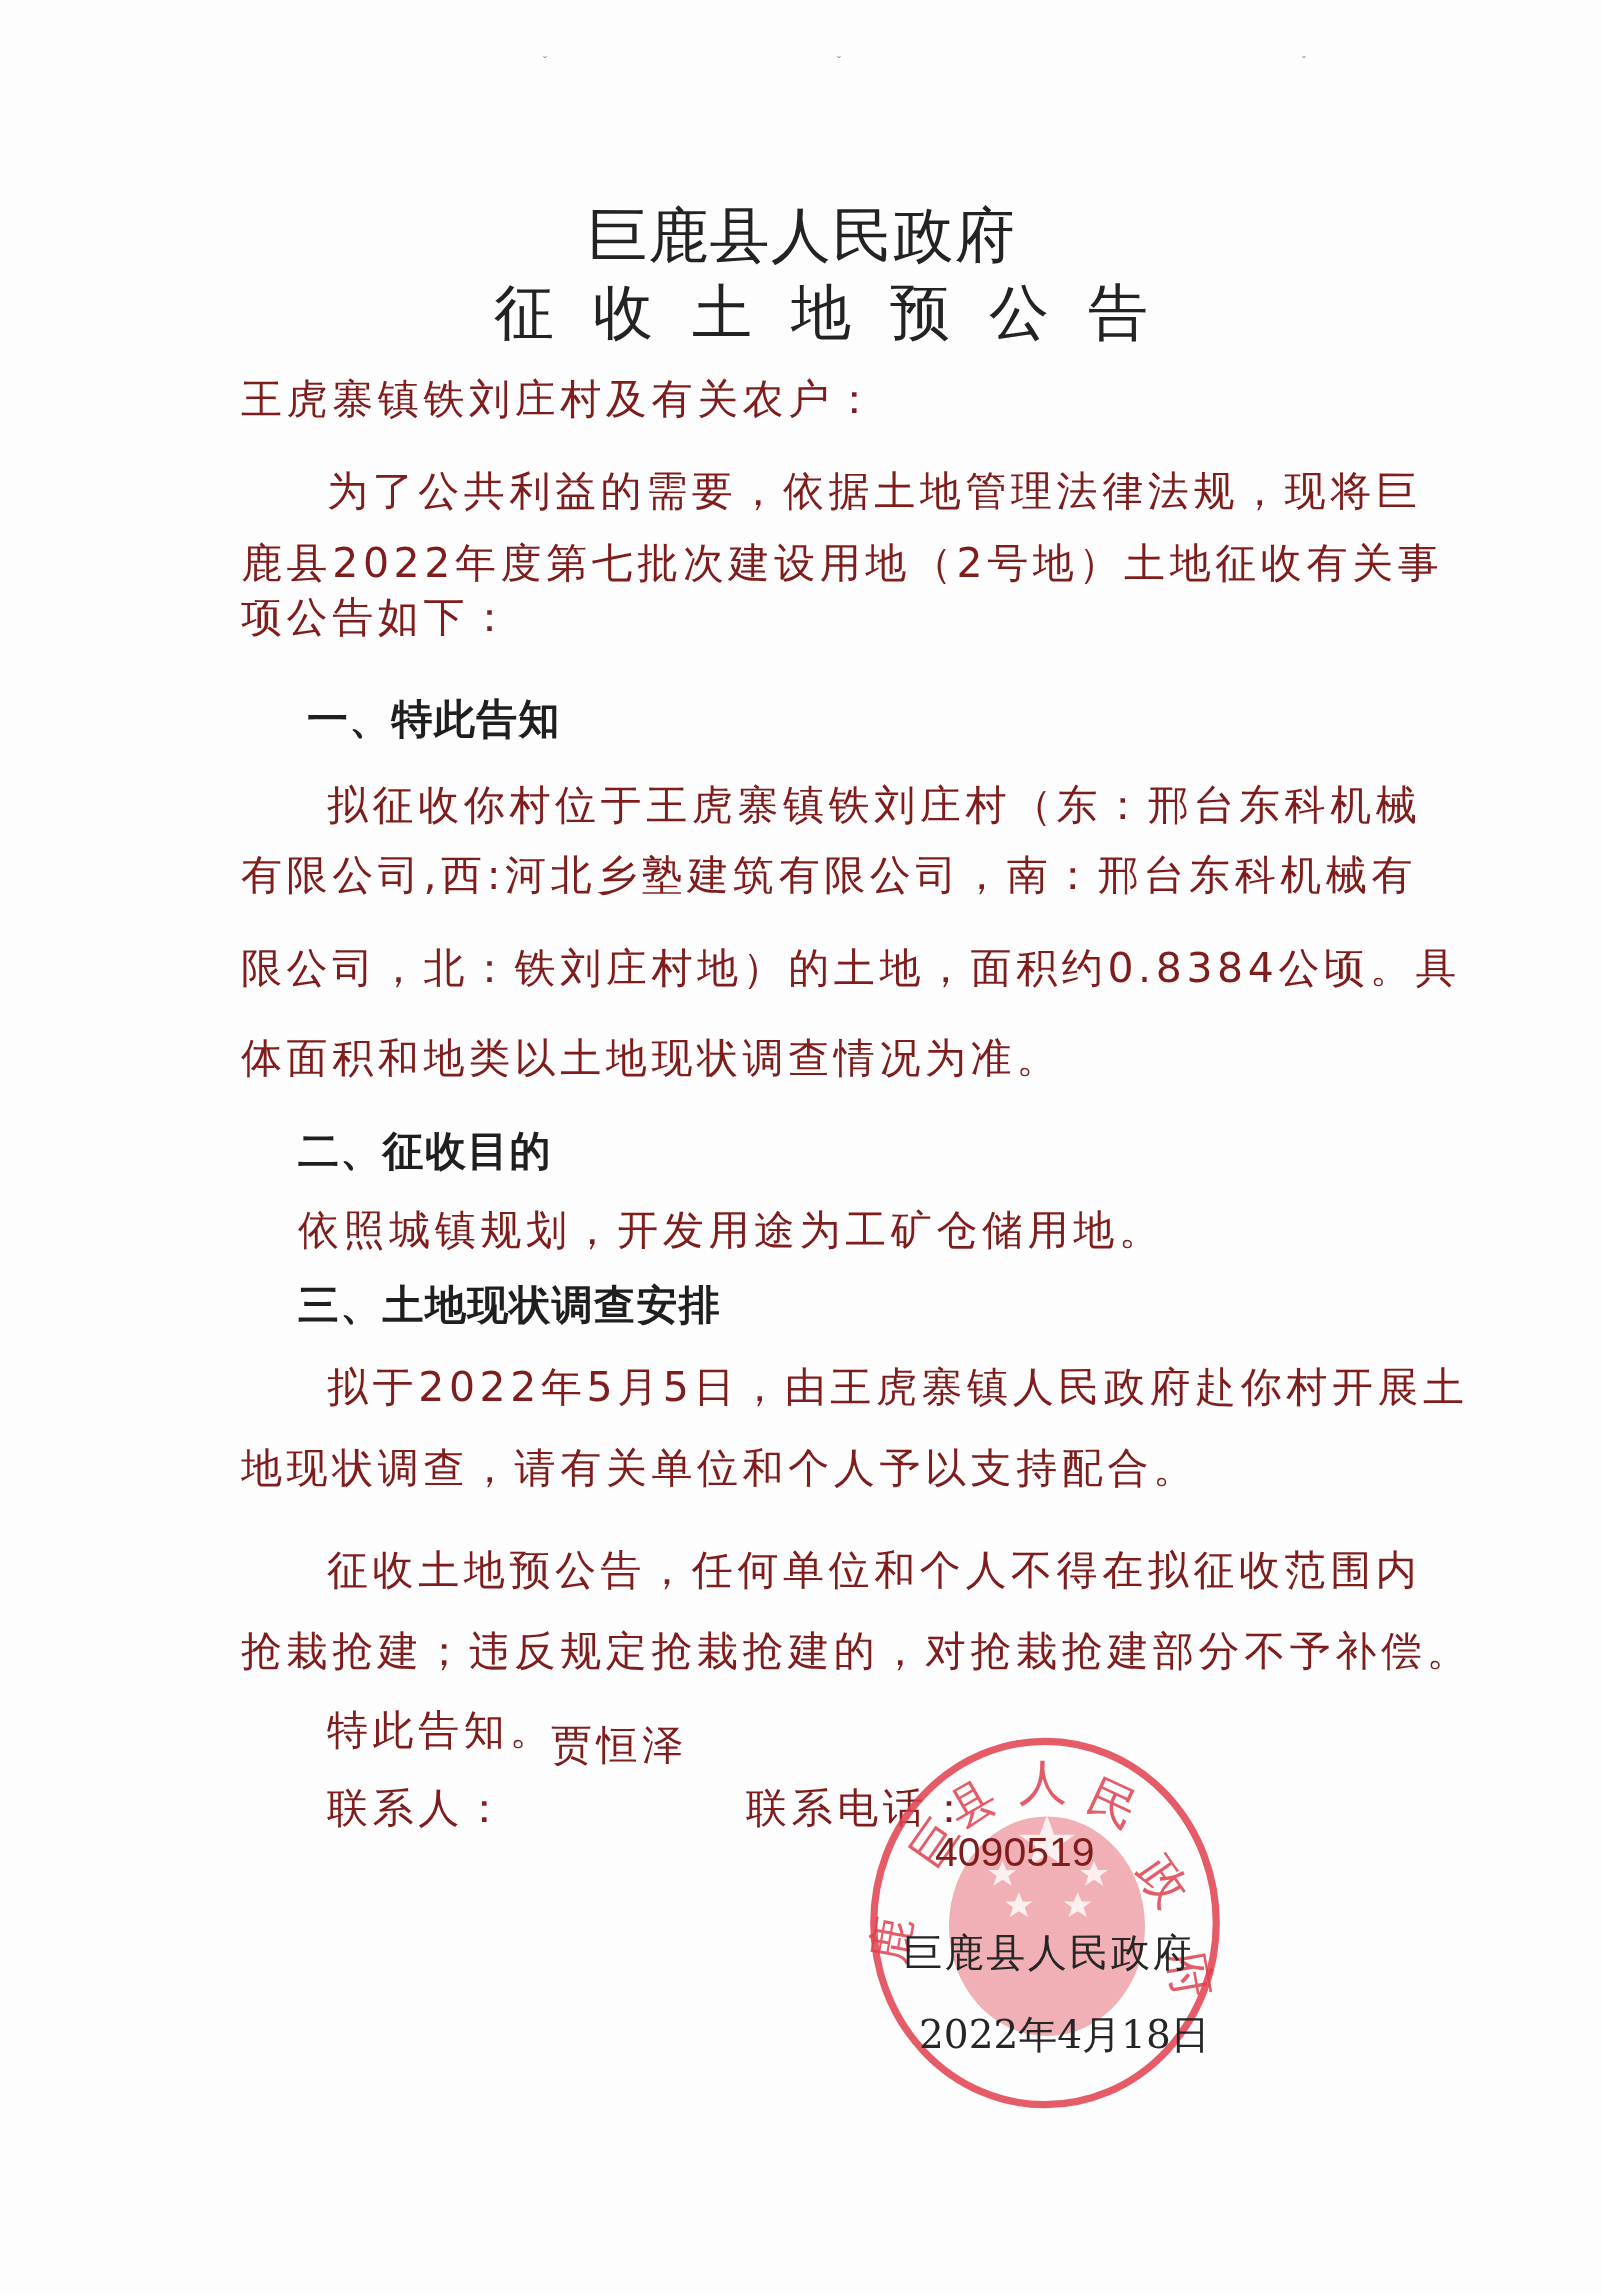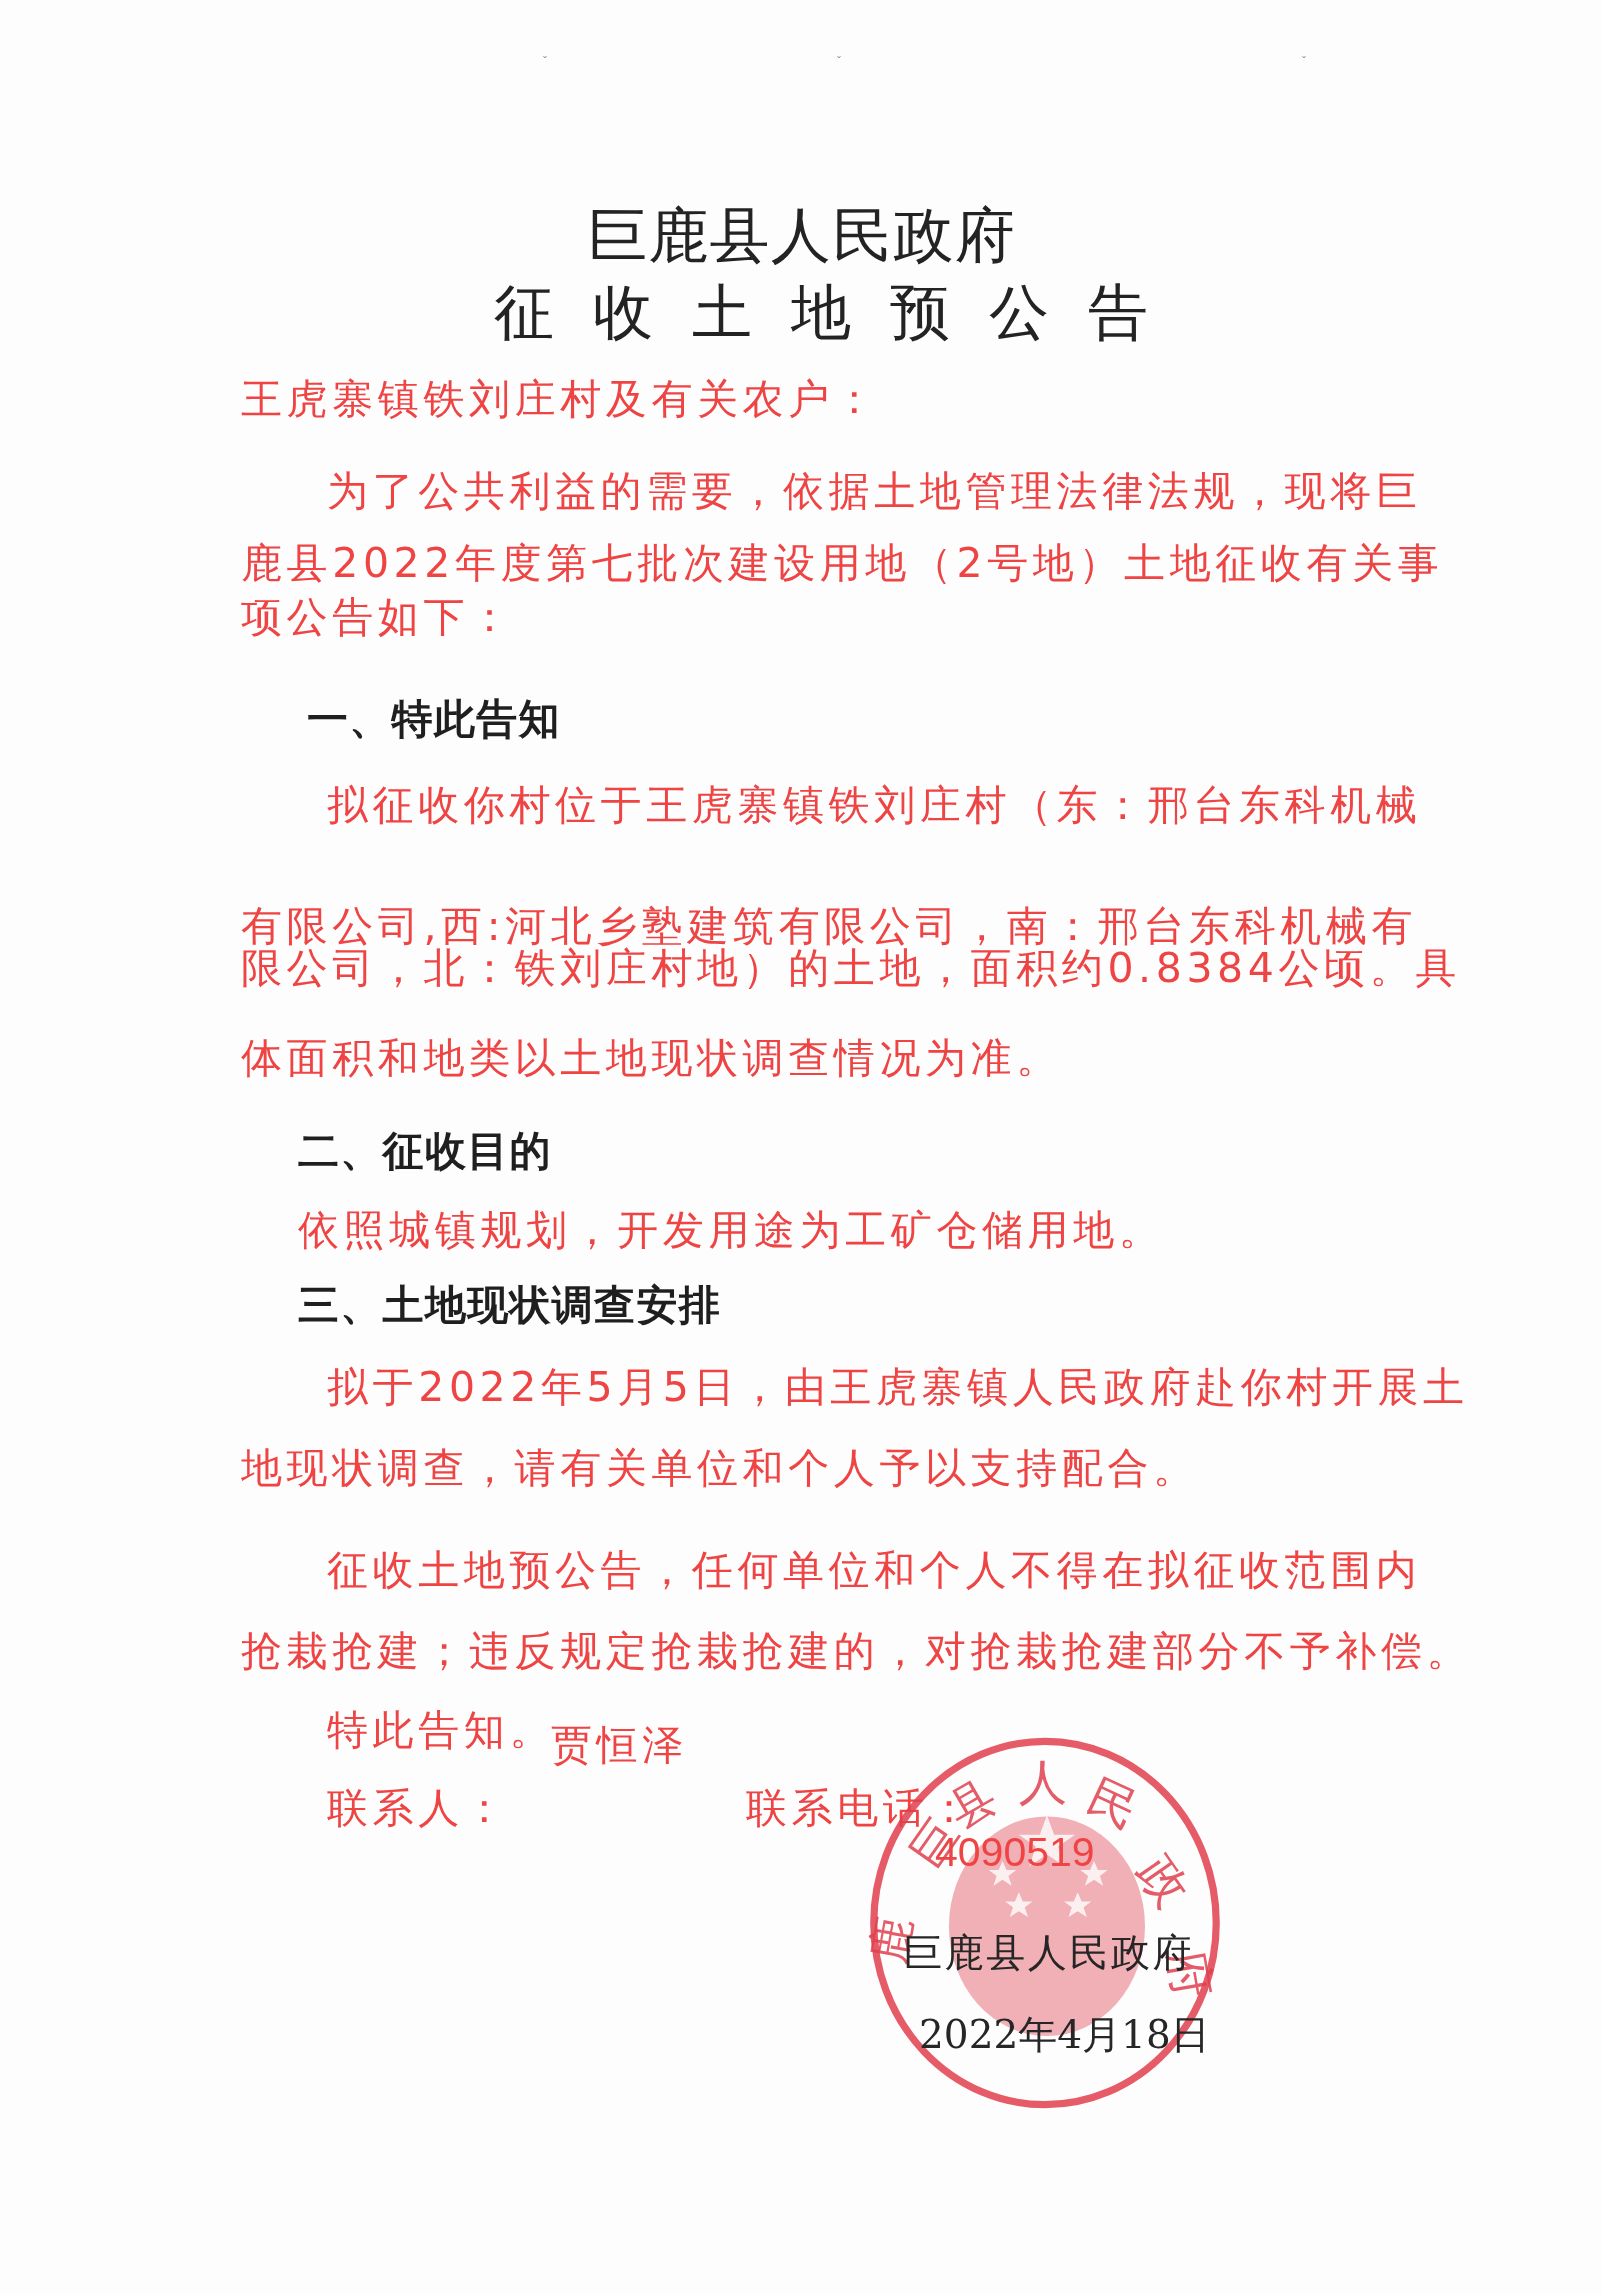--- a/index.html
+++ b/index.html
@@ -20,21 +20,21 @@
     position: absolute; left: 0; width: 1603px; text-align: center;
     font-family: "DejaVu Sans", sans-serif;
     font-weight: normal; color: #232323;
   }
   .title1 { top: 196px; font-size: 60px; letter-spacing: 1.3px; }
   .title2 { top: 273px; font-size: 60px; letter-spacing: 39px; padding-left: 39px; }
   .line {
     position: absolute; left: 241px;
     font-family: "DejaVu Sans", sans-serif;
     font-size: 41px; line-height: 47px;
-    white-space: nowrap; color: #ef4444;
+    white-space: nowrap; color: #7f1d1d;
     letter-spacing: 4.6px;
   }
   .indent { left: 327px; }
   .heading { font-weight: bold; letter-spacing: 1.3px; color: #1f1f1f; }
   .h1 { left: 307px; }
   .h2 { left: 298px; }
   .stamp {
     position: absolute; left: 862px; top: 1730px;
     width: 366px; height: 386px;
   }
@@ -57,21 +57,21 @@
 <div class="title title2">征收土地预公告</div>
 
 <div class="line" style="top:376px;">王虎寨镇铁刘庄村及有关农户：</div>
 
 <div class="line indent" style="top:468px;">为了公共利益的需要，依据土地管理法律法规，现将巨</div>
 <div class="line" style="top:540px;">鹿县2022年度第七批次建设用地（2号地）土地征收有关事</div>
 <div class="line" style="top:594px;">项公告如下：</div>
 
 <div class="line heading h1" style="top:696px;">一、特此告知</div>
 <div class="line indent" style="top:782px;">拟征收你村位于王虎寨镇铁刘庄村（东：邢台东科机械</div>
-<div class="line" style="top:903px;">有限公司,西:河北乡塾建筑有限公司，南：邢台东科机械有</div>
+<div class="line" style="top:852px;">有限公司,西:河北乡塾建筑有限公司，南：邢台东科机械有</div>
 <div class="line" style="top:945px;">限公司，北：铁刘庄村地）的土地，面积约0.8384公顷。具</div>
 <div class="line" style="top:1027px;margin-top:8px;">体面积和地类以土地现状调查情况为准。</div>
 
 <div class="line heading h2" style="top:1128px;">二、征收目的</div>
 <div class="line" style="top:1207px; left:298px;">依照城镇规划，开发用途为工矿仓储用地。</div>
 
 <div class="line heading h2" style="top:1282px;">三、土地现状调查安排</div>
 <div class="line indent" style="top:1364px;">拟于2022年5月5日，由王虎寨镇人民政府赴你村开展土</div>
 <div class="line" style="top:1445px;">地现状调查，请有关单位和个人予以支持配合。</div>
 

